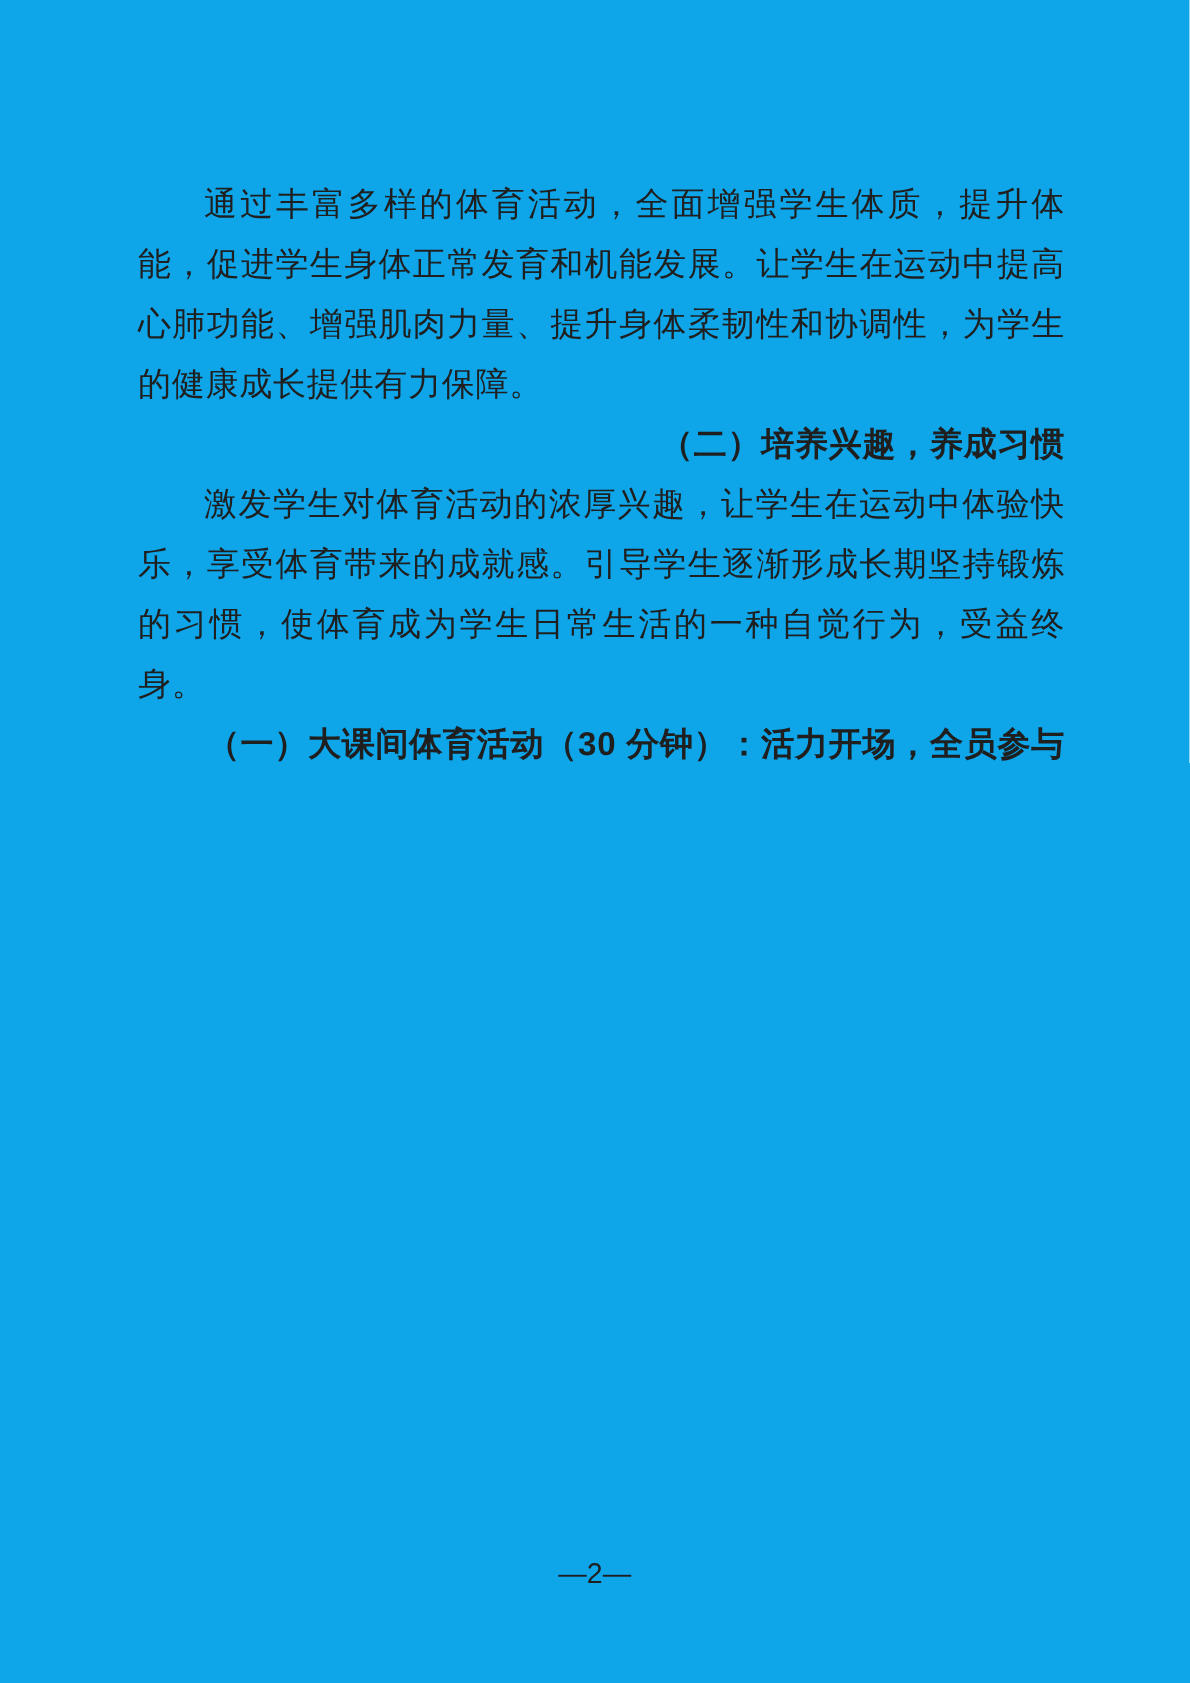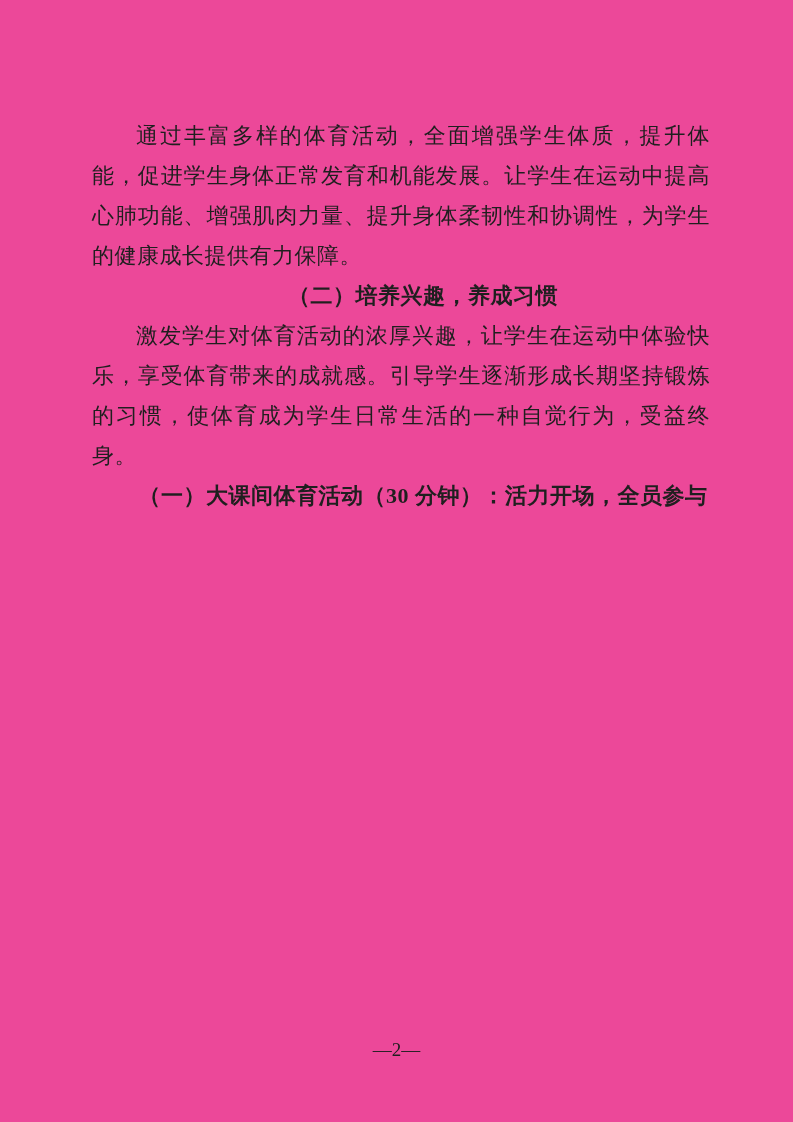--- a/index.html
+++ b/index.html
@@ -1,22 +1,22 @@
 <!DOCTYPE html>
 <html><head>
 <meta charset="utf-8">
 <style>
   html, body { margin: 0; padding: 0; background: #ffffff; }
   .page {
     position: relative;
     width: 793px;
     height: 1122px;
-    background: #ec4899;
+    background: #0ea5e9;
     overflow: hidden;
-    font-family: Liberation Serif, serif;
+    font-family: Liberation Sans, sans-serif;
     color: #1f1f1f;
   }
   .content {
     position: absolute;
     left: 92px;
     top: 116px;
     width: 618px;
   }
   .content p {
     margin: 0;
@@ -24,21 +24,21 @@
     font-size: 22px;
     line-height: 40px;
     text-indent: 2em;
     text-align: justify;
     letter-spacing: 0.5px;
     word-break: break-all;
   }
   .content p.h1,
   .content p.h2 {
     font-weight: 700;
-    text-align: center;
+    text-align: right;
     letter-spacing: 0.5px;
   }
   .footer {
     position: absolute;
     left: 0;
     right: 0;
     top: 1036px;
     text-align: center;
     font-size: 19px;
     line-height: 28px;

